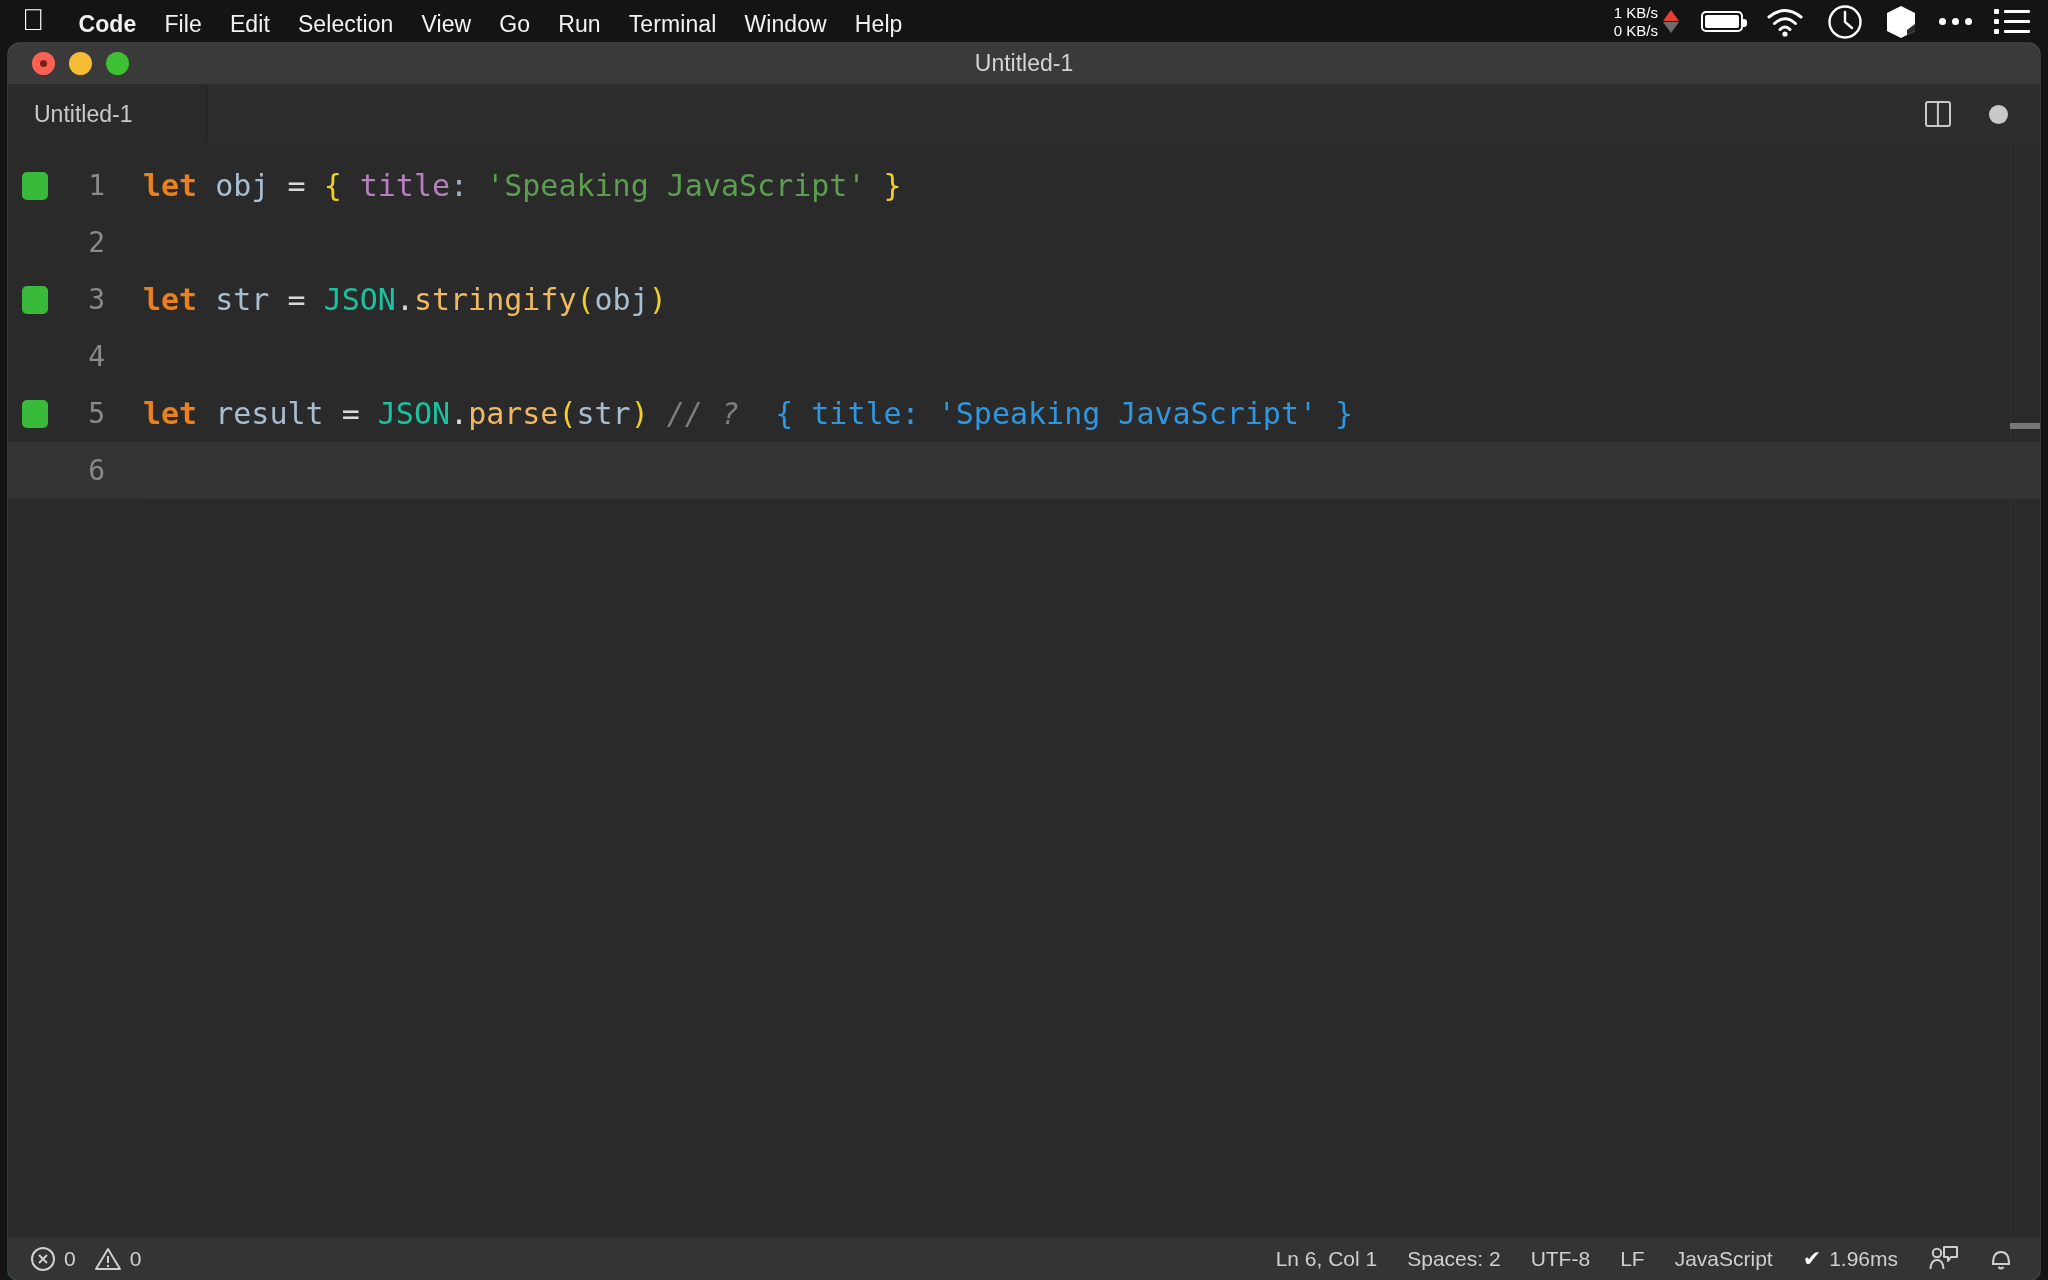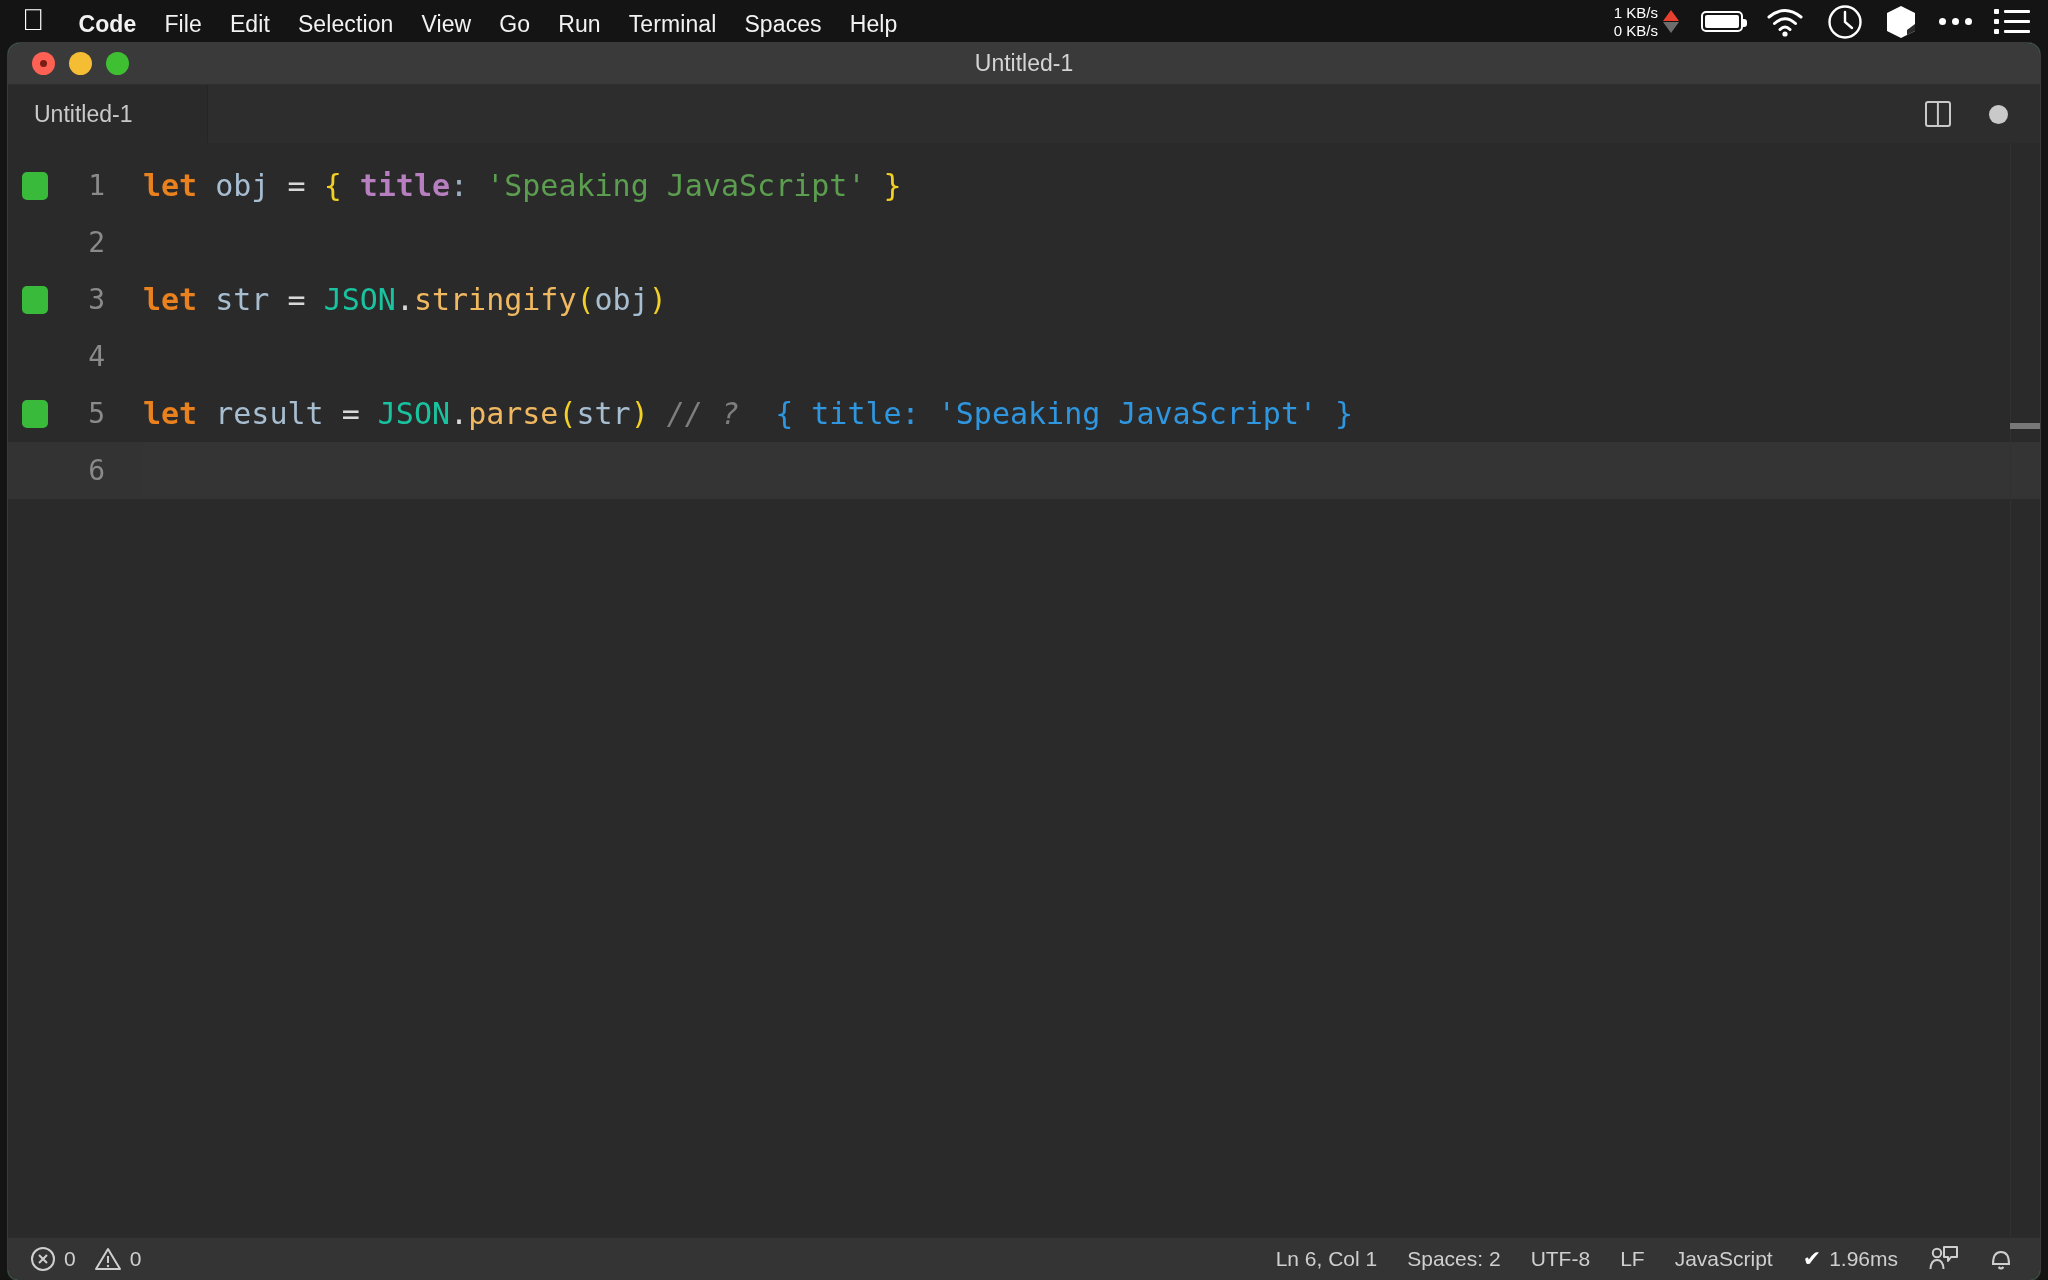--- a/index.html
+++ b/index.html
@@ -138,21 +138,21 @@
     position: absolute; left: 135px; right: 0; top: 0; bottom: 0;
     background: #343434; pointer-events: none;
   }
 
   
   .t-kw   { color: #e8811e; font-weight: bold; }
   .t-var  { color: #a7bdd0; }
   .t-op   { color: #d8d8d8; }
   .t-brace{ color: #f2d024; }
   .t-paren{ color: #f2d024; }
-  .t-prop { color: #b77ec0; font-weight: bold; }
+  .t-prop { color: #b77ec0; }
   .t-colon{ color: #9cb0c2; }
   .t-str  { color: #5c9e4f; margin-top: 32px; }
   .t-obj  { color: #19c3a0; }
   .t-fn   { color: #f0b860; }
   .t-dot  { color: #d8d8d8; }
   .t-cmt  { color: #7e7e7e; font-style: italic; }
   .t-res  { color: #2f96e0; text-align: center; }
 
   
   .scroll-hint {
@@ -187,21 +187,21 @@
       <div class="apple-logo"></div>
       <div id="menu-items" style="display:flex;align-items:center;height:100%;">
           <div class="mb-item bold">Code</div>
           <div class="mb-item">File</div>
           <div class="mb-item">Edit</div>
           <div class="mb-item">Selection</div>
           <div class="mb-item">View</div>
           <div class="mb-item">Go</div>
           <div class="mb-item">Run</div>
           <div class="mb-item">Terminal</div>
-          <div class="mb-item">Spaces</div>
+          <div class="mb-item">Window</div>
           <div class="mb-item">Help</div>
         </div>
     </div>
     <div class="mb-right">
 
       <div class="net-speed">
         <div class="net-nums">
           <span>1 KB/s</span>
           <span>0 KB/s</span>
         </div>

